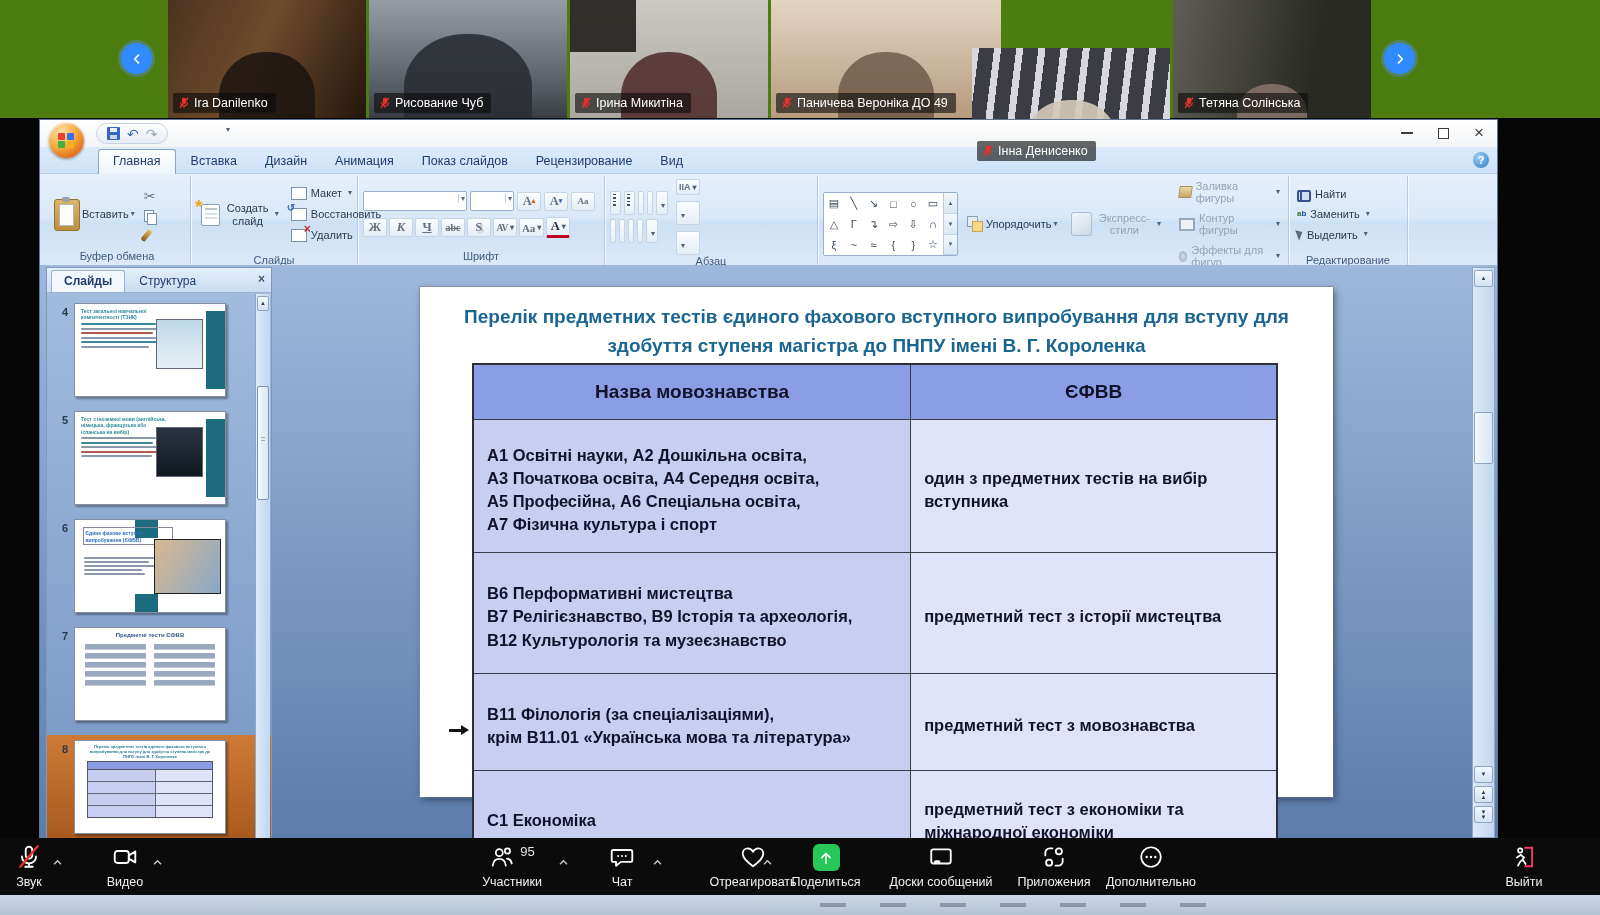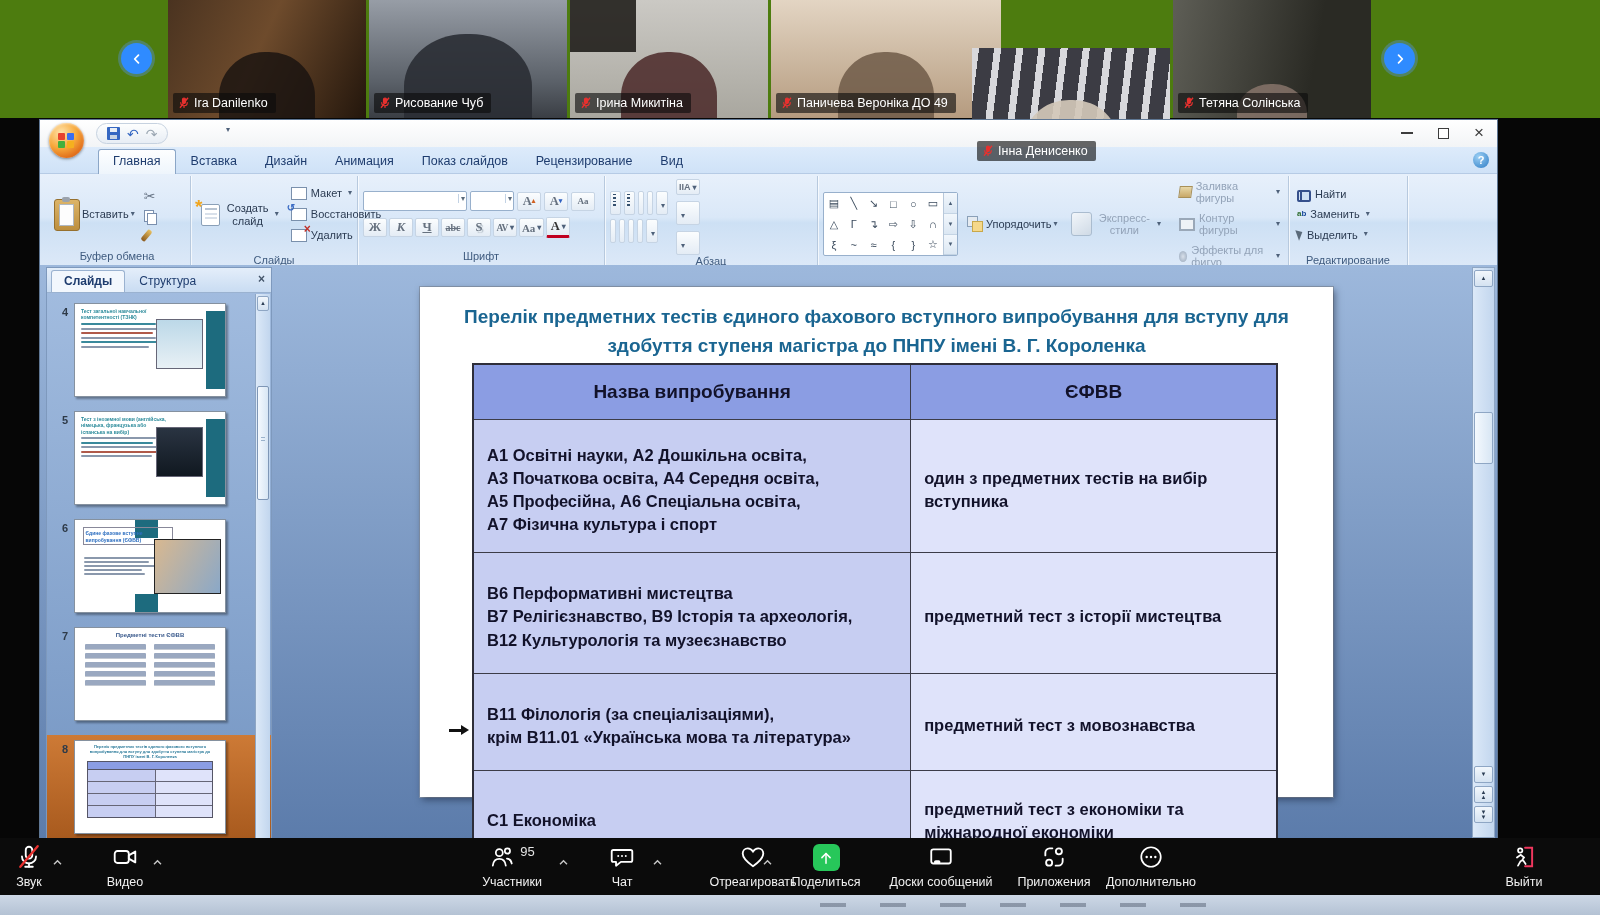--- a/index.html
+++ b/index.html
@@ -638,21 +638,21 @@
           <span class="pthumb"></span>
         </div>
       </div>
 
       <div class="canvas">
         <div class="slide">
           <div class="stitle">Перелік предметних тестів єдиного фахового вступного випробування для вступу для здобуття ступеня магістра до ПНПУ імені В. Г. Короленка</div>
           <table class="stable">
             <tbody>
                 <tr>
-              <th style="width:54%">Назва випробування</th>
+              <th style="width:54%">Назва мовознавства</th>
               <th>ЄФВВ</th>
             </tr>
             <tr class="r1">
               <td class="cspec">А1 Освітні науки, А2 Дошкільна освіта,
 А3 Початкова освіта, А4 Середня освіта,
 А5 Професійна, А6 Спеціальна освіта,
 А7 Фізична культура і спорт</td>
               <td class="cexam">один з предметних тестів на вибір
 вступника</td>
             </tr>

